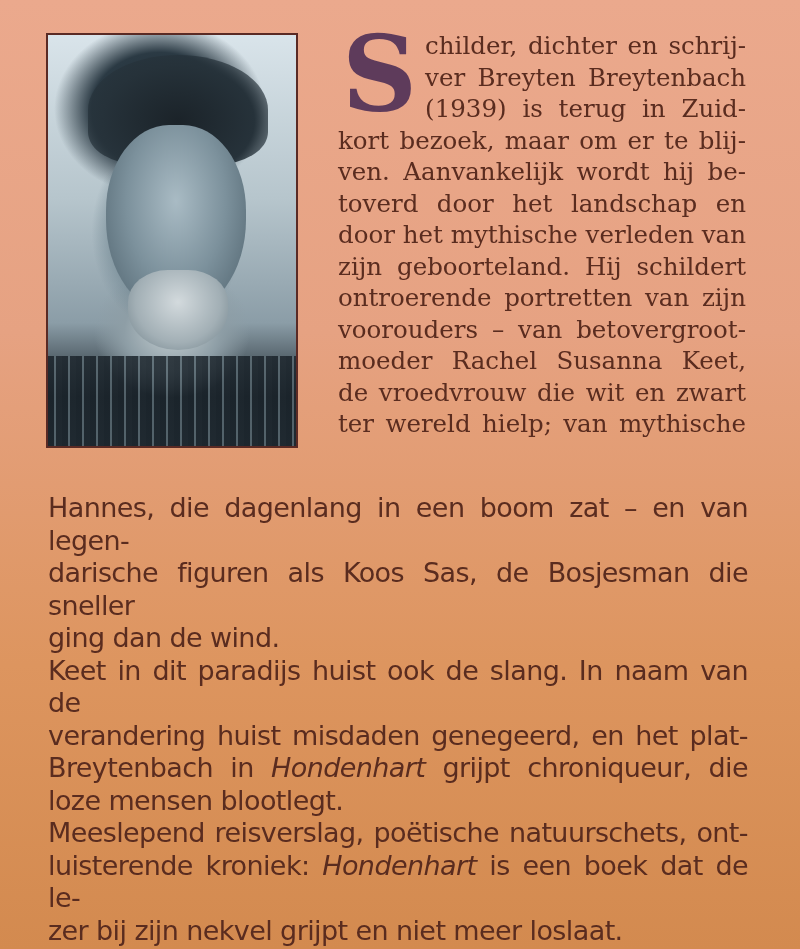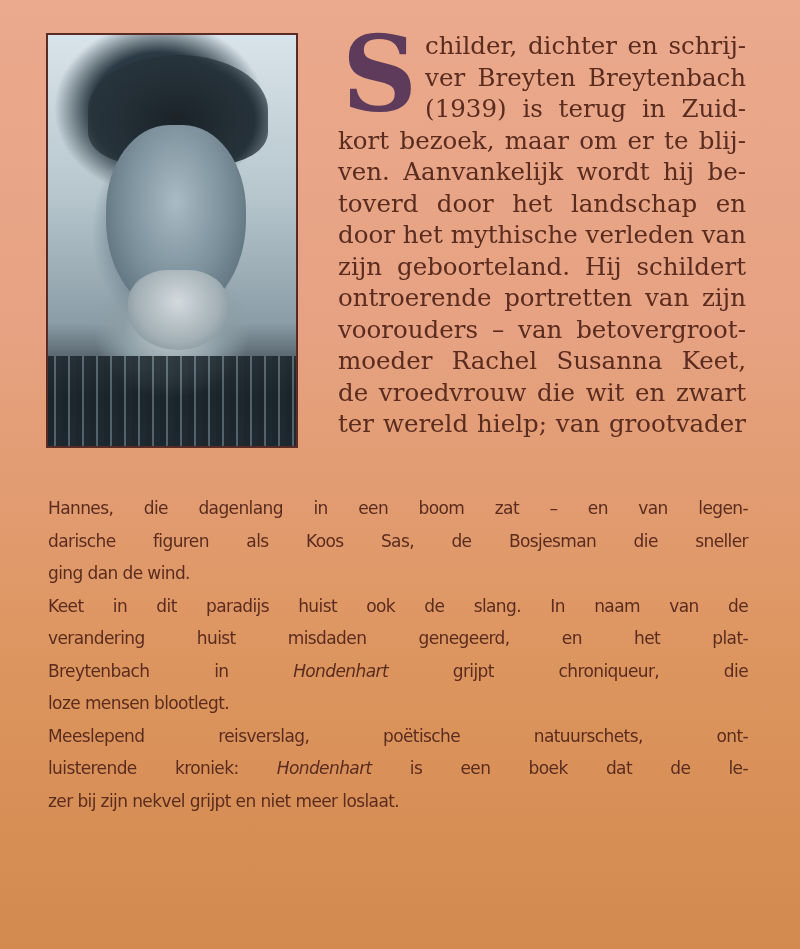--- a/index.html
+++ b/index.html
@@ -54,21 +54,21 @@
     font-family: "DejaVu Serif", serif;
     font-weight: bold;
     font-size: 104px; line-height: 82px;
     color: #5e3b5b;
     margin: 4px 8px 0 4px;
     height: 86px;
   }
   .full {
     left: 48px; top: 492px; width: 700px;
     font-family: "DejaVu Sans", sans-serif;
-    font-size: 17px; line-height: 32.5px;
+    font-size: 27px; line-height: 32.5px;
     letter-spacing: -0.6px;
   }
   .full p { margin: 0; }
   .line { display: block; white-space: nowrap; }
   .justify { text-align: justify; text-align-last: justify; display: block; }
   em { }
 </style>
 </head>
 <body>
 
@@ -86,21 +86,21 @@
   <span class="justify">(1939) is terug in Zuid-</span>
   <span class="justify">kort bezoek, maar om er te blij-</span>
   <span class="justify">ven. Aanvankelijk wordt hij be-</span>
   <span class="justify">toverd door het landschap en</span>
   <span class="justify">door het mythische verleden van</span>
   <span class="justify">zijn geboorteland. Hij schildert</span>
   <span class="justify">ontroerende portretten van zijn</span>
   <span class="justify">voorouders – van betovergroot-</span>
   <span class="justify">moeder Rachel Susanna Keet,</span>
   <span class="justify">de vroedvrouw die wit en zwart</span>
-  <span class="justify">ter wereld hielp; van grootvader</span>
+  <span class="justify">ter wereld hielp; van mythische</span>
 </div>
 
 <div class="text full">
   <p>
     <span class="justify">Hannes, die dagenlang in een boom zat – en van legen-</span>
     <span class="justify">darische figuren als Koos Sas, de Bosjesman die sneller</span>
     <span class="line">ging dan de wind.</span>
   </p>
   <p>
     <span class="justify">Keet in dit paradijs huist ook de slang. In naam van de</span>

